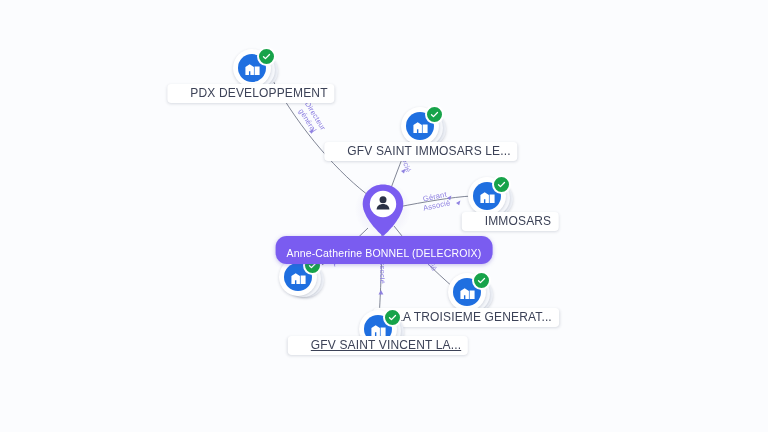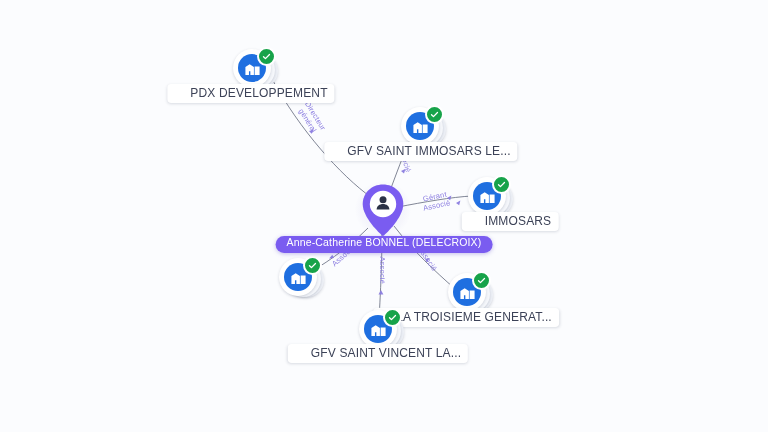--- a/index.html
+++ b/index.html
@@ -120,21 +120,21 @@
     line-height: 12px;
     color: #3c4257;
     white-space: nowrap;
     box-shadow: 0 1px 3px rgba(40,50,80,0.16);
     letter-spacing: 0.15px;
   }
   .node-label.primary {
     background: #7a5cf0;
     color: #ffffff;
     border-radius: 11px;
-    padding: 0 11px 5px 11px;
+    padding: 11px 11px 5px 11px;
     font-size: 10.5px;
     box-shadow: 0 1px 4px rgba(90,70,200,0.35);
   }
 
   
   .edge-label {
     position: absolute;
     transform-origin: 50% 50%;
     font-size: 7.5px;
     line-height: 8.5px;
@@ -288,21 +288,21 @@
           <path d="M15 21V9h7v12zm2-9h3v2h-3zm0 4h3v2h-3z"></path>
         </svg>
       </div>
       <div class="verified-badge">
         <svg width="9" height="9" viewBox="0 0 24 24" fill="none" stroke="#ffffff" stroke-width="3.5" stroke-linecap="round" stroke-linejoin="round">
           <path d="M4 12.5l5.2 5.2L20 6.8"></path>
         </svg>
       </div>
     </div>
   </div>
-  <div class="node-label" style="left:378px; top:344px;">GFV SAINT VINCENT LA...</div>
+  <div class="node-label" style="left:378px; top:336px;text-decoration:underline;">GFV SAINT VINCENT LA...</div>
 
   <div class="node" style="left:299px; top:277px;">
     <div class="company-node">
       <div class="card-stack s3"></div>
       <div class="card-stack s2"></div>
       <div class="card-stack s1"></div>
       <div class="icon-disc">
         <svg width="17" height="17" viewBox="0 0 24 24" fill="#ffffff">
           <path d="M2 21V10l6-4 6 4v11H9v-5H7v5z"></path>
           <path d="M15 21V9h7v12zm2-9h3v2h-3zm0 4h3v2h-3z"></path>

